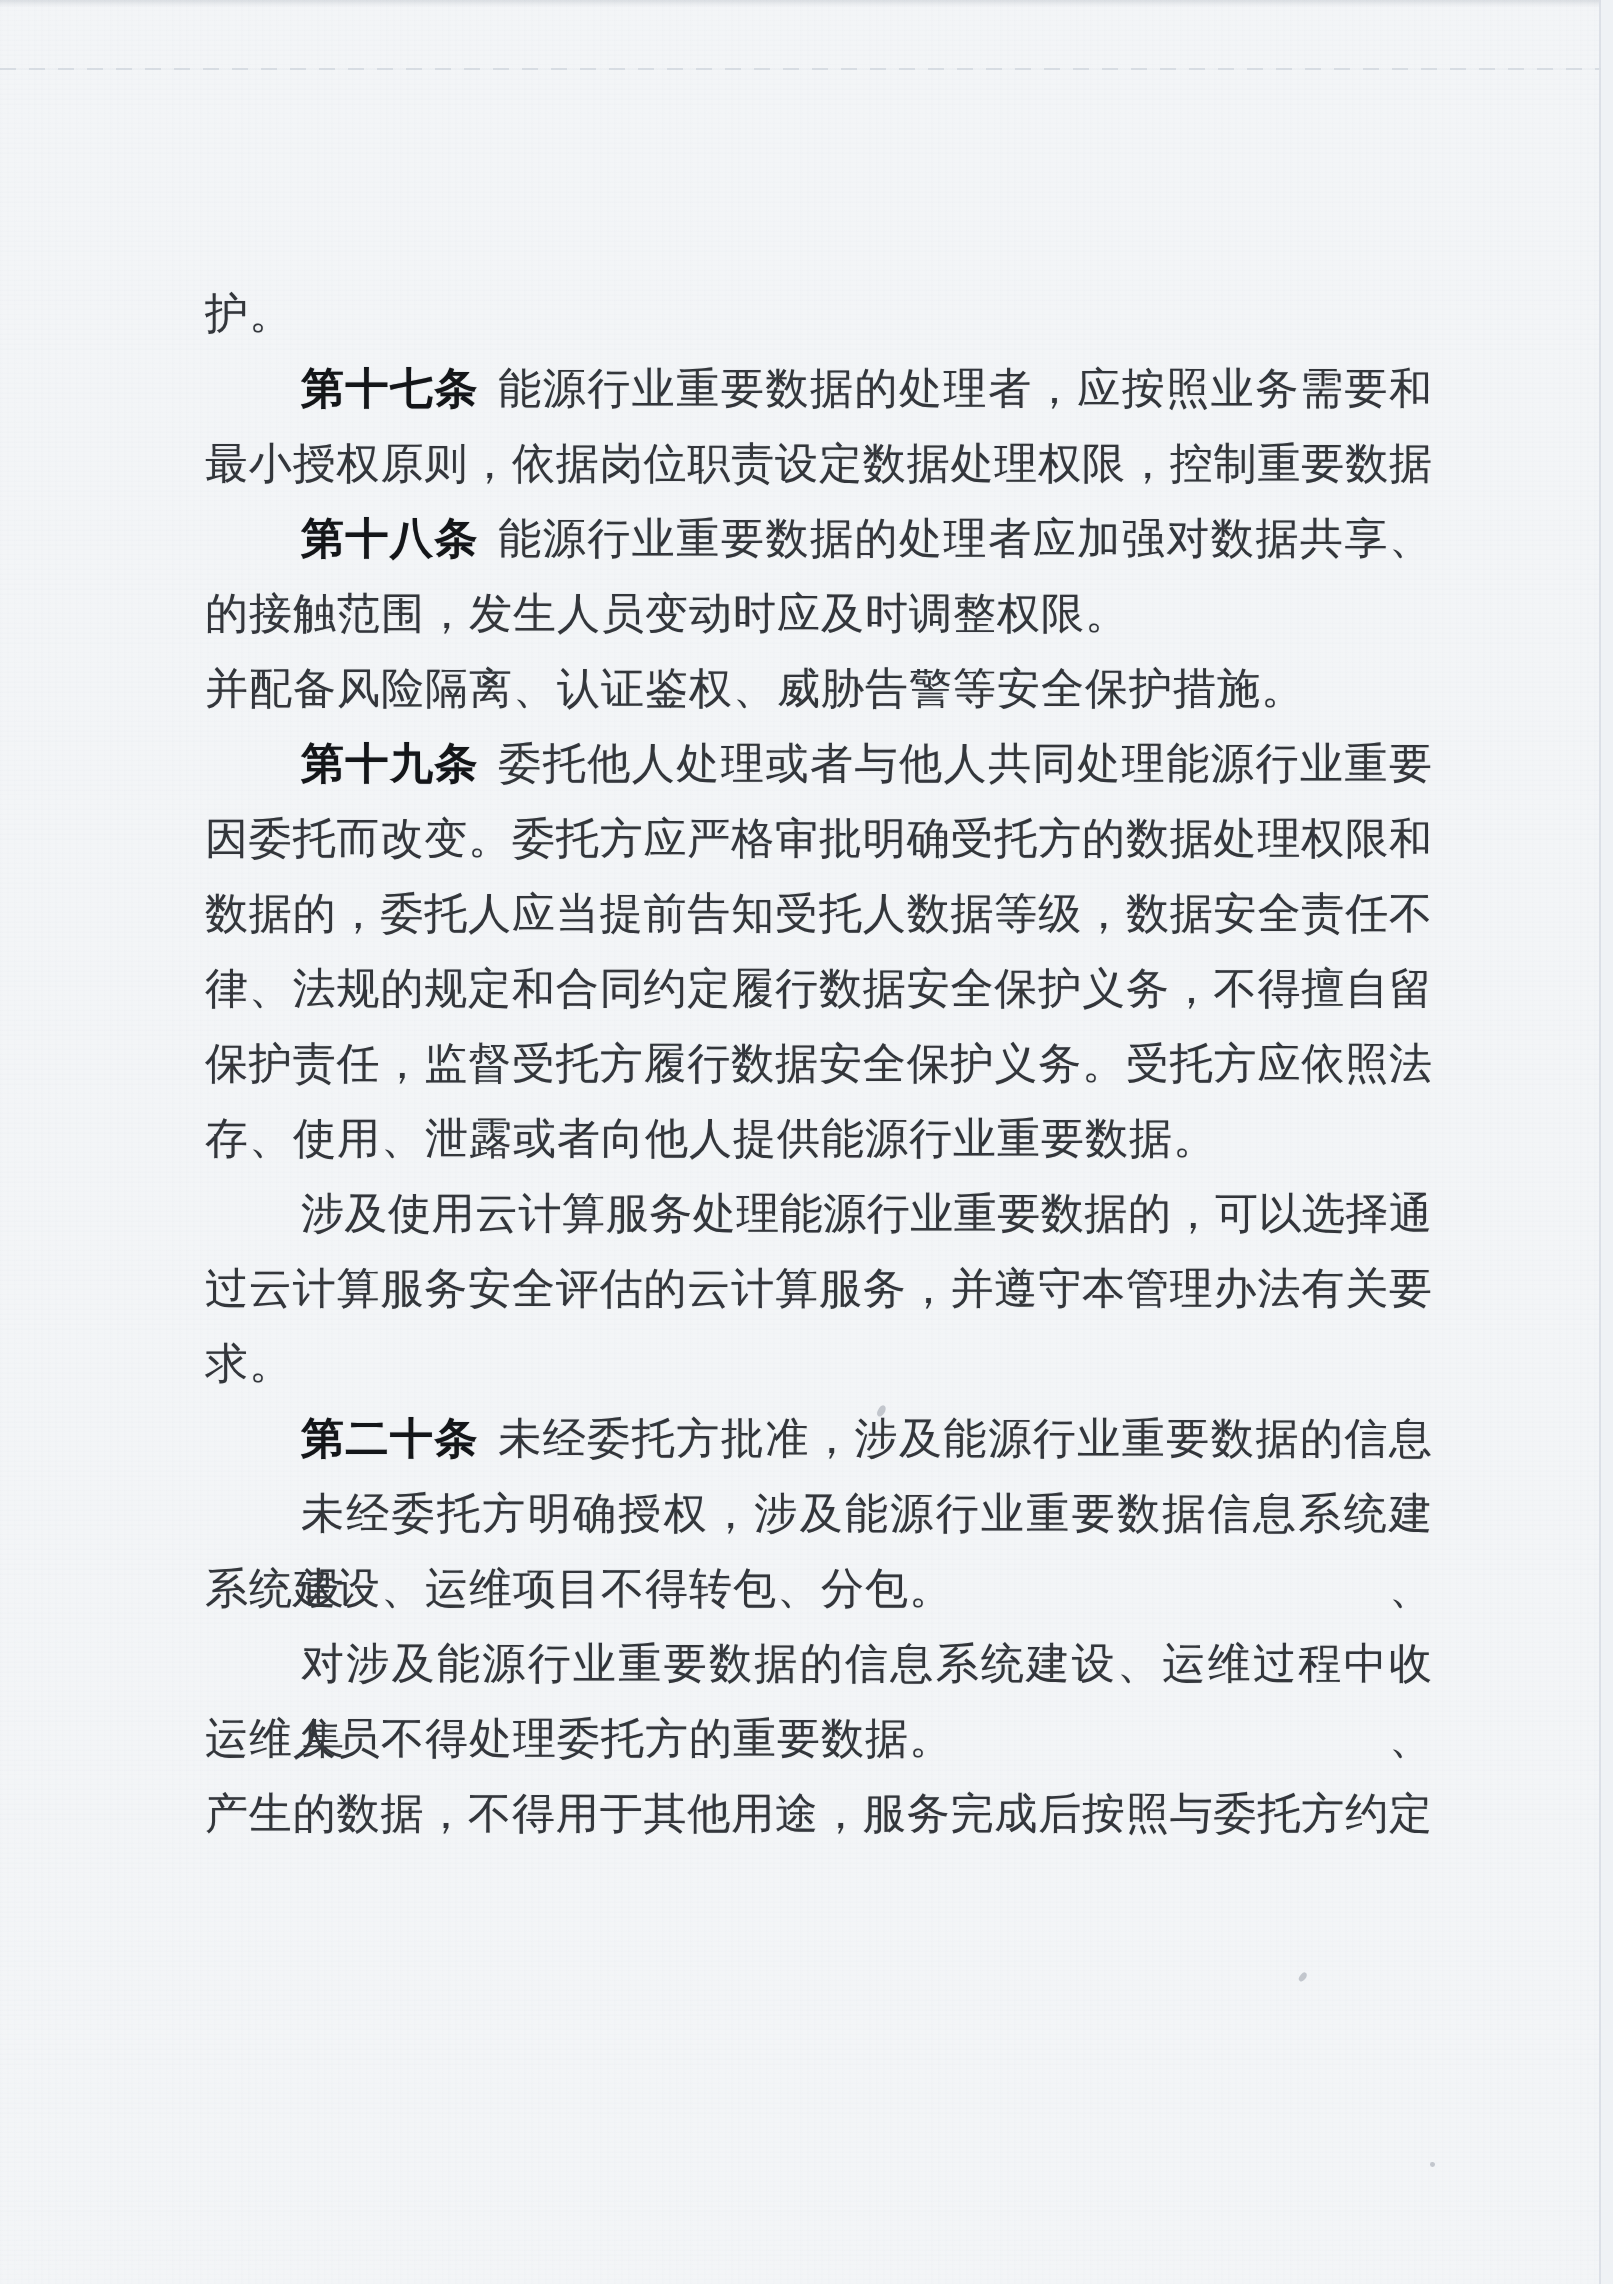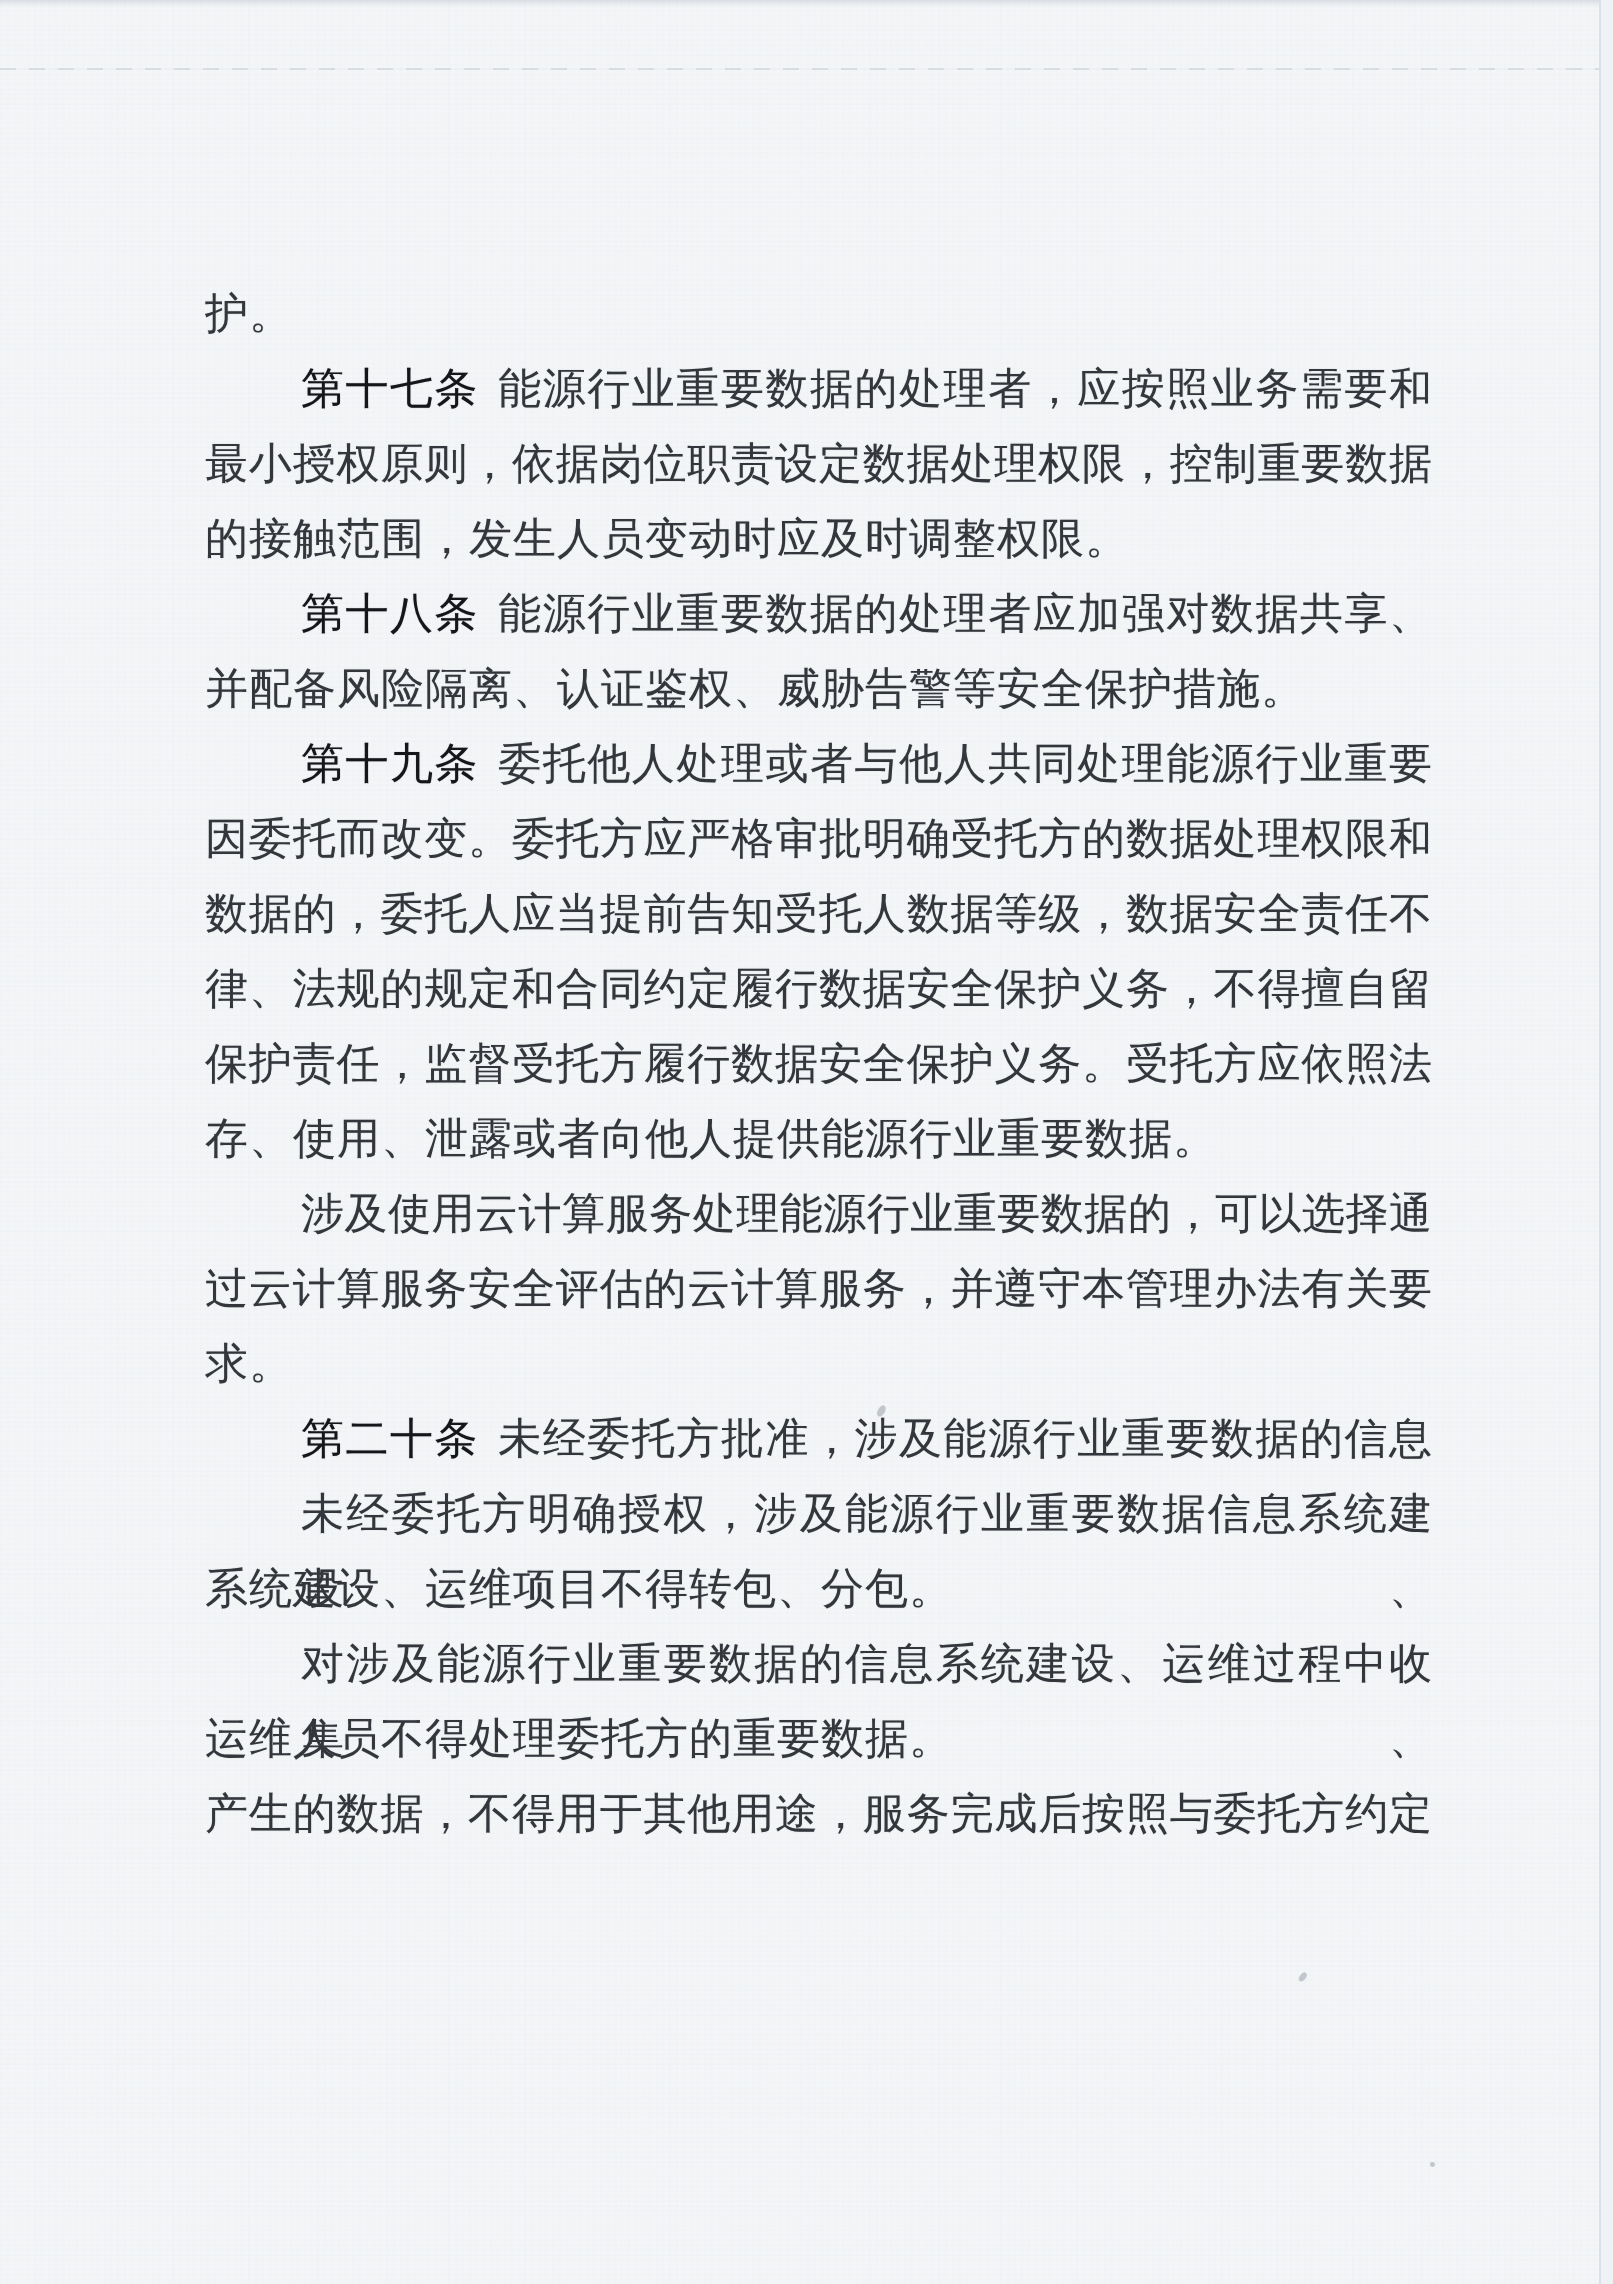--- a/index.html
+++ b/index.html
@@ -88,41 +88,41 @@
     white-space: normal;
     text-align: justify;
     text-align-last: justify;
     text-justify: inter-character;
     letter-spacing: 0;
   }
   .text-line.indent {
     padding-left: 96px;
   }
   .article-no {
-    font-weight: 400;
+    font-weight: 700;
     color: #141619;
     margin-right: 19px;
     text-shadow: 0 0 1px rgba(20, 22, 26, 0.45);
   }
 </style>
 </head>
 <body>
 
 <div class="page">
   <div class="top-edge-shadow"></div>
   <div class="scan-artifact-line"></div>
   <div class="page-right-edge-strip"></div>
   <div class="page-right-edge-line"></div>
 
   <div class="text-block">
       <div class="text-line"><span>护。</span></div>
       <div class="text-line indent justify"><b class="article-no">第十七条</b><span>能源行业重要数据的处理者，应按照业务需要和</span></div>
       <div class="text-line justify"><span>最小授权原则，依据岗位职责设定数据处理权限，控制重要数据</span></div>
+      <div class="text-line indent justify"><b class="article-no">第十八条</b><span>能源行业重要数据的处理者应加强对数据共享、</span></div>
       <div class="text-line"><span>的接触范围，发生人员变动时应及时调整权限。</span></div>
-      <div class="text-line indent justify"><b class="article-no">第十八条</b><span>能源行业重要数据的处理者应加强对数据共享、</span></div>
       <div class="text-line"><span>并配备风险隔离、认证鉴权、威胁告警等安全保护措施。</span></div>
       <div class="text-line indent justify"><b class="article-no">第十九条</b><span>委托他人处理或者与他人共同处理能源行业重要</span></div>
       <div class="text-line justify"><span>因委托而改变。委托方应严格审批明确受托方的数据处理权限和</span></div>
       <div class="text-line justify"><span>数据的，委托人应当提前告知受托人数据等级，数据安全责任不</span></div>
       <div class="text-line justify"><span>律、法规的规定和合同约定履行数据安全保护义务，不得擅自留</span></div>
       <div class="text-line justify"><span>保护责任，监督受托方履行数据安全保护义务。受托方应依照法</span></div>
       <div class="text-line"><span>存、使用、泄露或者向他人提供能源行业重要数据。</span></div>
       <div class="text-line indent justify"><span>涉及使用云计算服务处理能源行业重要数据的，可以选择通</span></div>
       <div class="text-line justify"><span>过云计算服务安全评估的云计算服务，并遵守本管理办法有关要</span></div>
       <div class="text-line"><span>求。</span></div>

